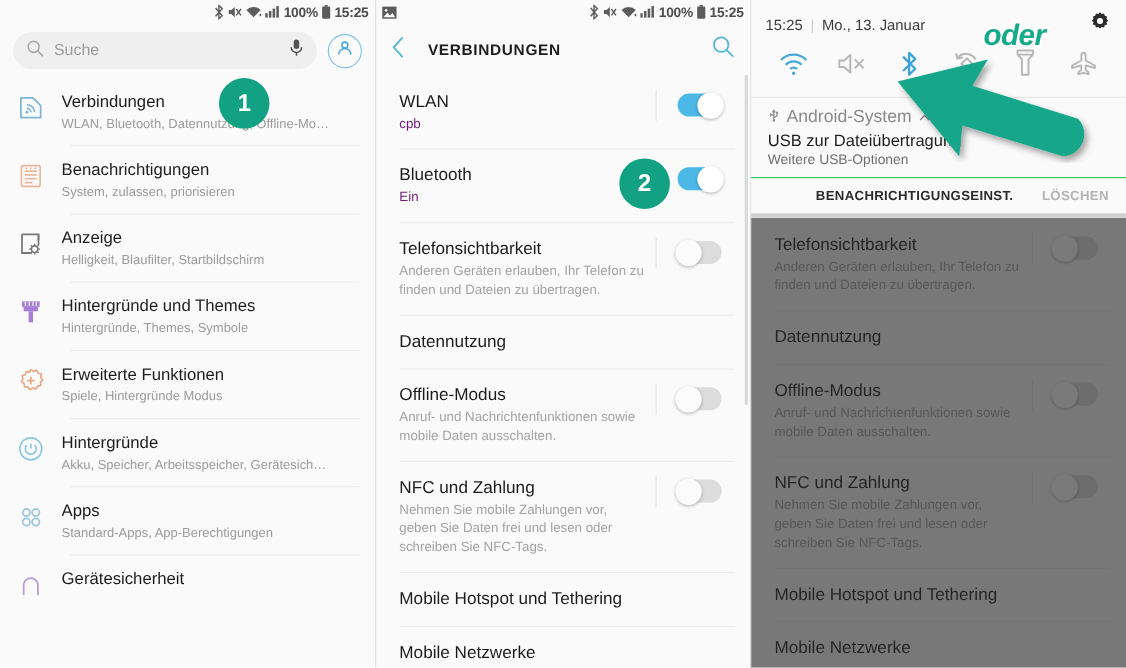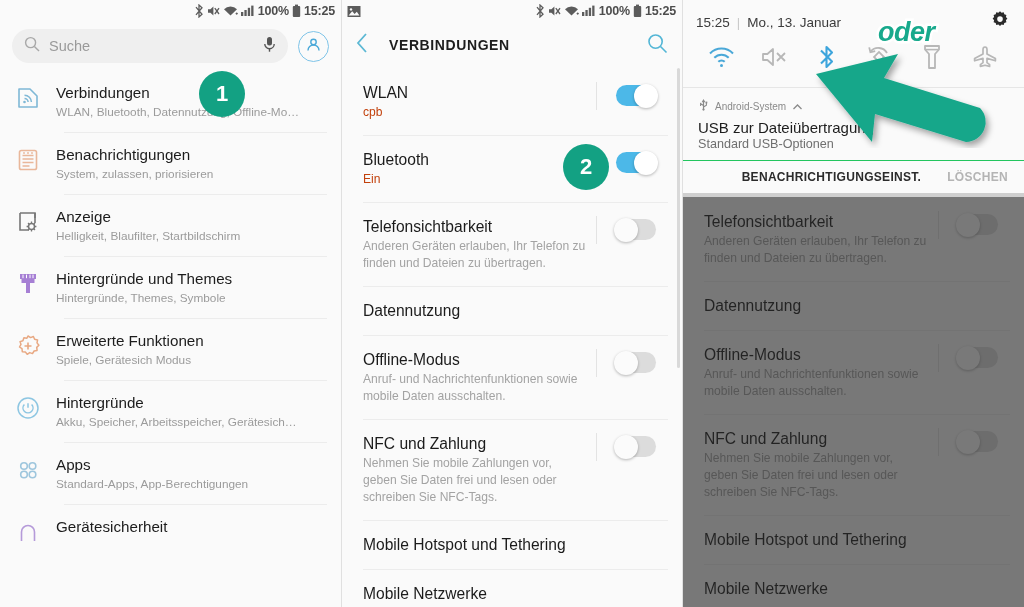--- a/index.html
+++ b/index.html
@@ -52,21 +52,21 @@
   
   .appbar { height:46px; display:flex; align-items:center; padding:0 14px; background:#fafafa; }
   .appbar .back { width:34px; display:flex; align-items:center; }
   .appbar .title { flex:1; font-size:14px; font-weight:bold; letter-spacing:0.6px; color:#1d1d1d; }
   .appbar .srch { width:26px; display:flex; justify-content:flex-end; }
 
   .conn-list { background:#fafafa; position:relative; }
   .crow { display:flex; align-items:flex-start; padding:14px 0 14px 22px; position:relative; min-height:46px; }
   .crow .ctxt { flex:1; padding-right:4px; }
   .crow .c1 { font-size:15.6px; color:#1b1b1b; line-height:21px; }
-  .crow .c2 { font-size:12.1px; color:#c2410c; line-height:17px; margin-top:1px; }
+  .crow .c2 { font-size:12.1px; color:#701a75; line-height:17px; margin-top:1px; }
   .crow .c2.gray { color:#a3a3a3; }
   .crow .ctrl { width:92px; flex:0 0 92px; display:flex; align-items:flex-start; justify-content:center; padding-top:3px; position:relative;}
   .crow .ctrl::before{
     content:""; position:absolute; left:6px; top:0px; width:1px; height:28px; background:#e3e3e3;
   }
   .crow.nodiv .ctrl::before{ display:none; }
   .crow + .crow::before {
     content:""; position:absolute; top:0; left:22px; right:14px; height:1px; background:#ececec;
   }
 
@@ -91,21 +91,21 @@
   .shade-head { display:flex; align-items:center; padding:10px 14px 4px 14px; }
   .shade-time { font-size:13.5px; color:#3b3b3b; }
   .shade-sep { color:#c9c9c9; margin:0 7px; font-size:13px;}
   .shade-date { font-size:13.5px; color:#3b3b3b; }
   .shade-head .gear { margin-left:auto; }
   .qs-row { display:flex; align-items:center; justify-content:space-between; padding:5px 20px 12px 20px; }
   .qs { width:38px; height:32px; display:flex; align-items:center; justify-content:center; }
 
   .notif { border-top:1px solid #e6e6e6; padding:9px 16px 9px 16px; background:#fafafa;}
   .notif-app { display:flex; align-items:center; gap:6px; }
-  .notif-app .appname { font-size:10px; color:#8a8a8a; }
+  .notif-app .appname { font-size:16px; color:#8a8a8a; }
   .notif-title { font-size:15px; color:#1d1d1d; margin-top:4px; }
   .notif-sub { font-size:12.6px; color:#6f6f6f; margin-top:1px; }
   .notif-actions {
     border-top:1px solid #22c55e; display:flex; align-items:center;
     justify-content:flex-end; gap:26px; padding:9px 16px;
     font-size:12px; font-weight:bold; letter-spacing:0.3px;
   }
   .na-primary { color:#2b2b2b; }
   .na-secondary { color:#b4b4b4; }
   .shade-bottom-line { height:4px; background:#cfcfcf; }
@@ -266,21 +266,21 @@
 
       <div class="srow">
         <div class="ico">
           <svg width="26" height="26" viewBox="0 0 26 26">
               <path d="M13 3 l2.6 1.6 2.8-1.1 1.2 2.8 3 .6 -.6 3 1.9 2.4 -2.2 2.1 .4 3 -3 .6 -1.6 2.6 -2.8-1 -2.5 1.7 -1.9-2.4 -3-.2 -.3-3 -2.5-1.7 1.5-2.6 -1-2.8 2.9-.9 1-2.9 3 .5z" fill="none" stroke="#e8a882" stroke-width="1.5" stroke-linejoin="round"></path>
               <path d="M13 9.5 v7 M9.5 13 h7" stroke="#e8a882" stroke-width="1.6"></path>
             </svg>
         </div>
         <div class="txt">
           <div class="t1">Erweiterte Funktionen</div>
-          <div class="t2">Spiele, Gerätesich Modus</div>
+          <div class="t2">Spiele, Hintergründe Modus</div>
         </div>
       </div>
 
       <div class="srow">
         <div class="ico">
           <svg width="26" height="26" viewBox="0 0 26 26">
               <circle cx="13" cy="13" r="10" fill="none" stroke="#8dc6e2" stroke-width="1.5"></circle>
               <path d="M13 8.2 v4.6" stroke="#8dc6e2" stroke-width="1.5"></path>
               <path d="M16.6 9.4 a5 5 0 1 1 -7.2 0" fill="none" stroke="#8dc6e2" stroke-width="1.5"></path>
             </svg>
@@ -545,21 +545,21 @@
                 <path d="M5.5 7.5 L2.6 5.6 v2.4" fill="none" stroke="#8a8a8a" stroke-width="1.1"></path>
                 <path d="M5.5 9 L8.4 7.2 v-2.2" fill="none" stroke="#8a8a8a" stroke-width="1.1"></path>
                 <rect x="7.5" y="3.6" width="1.8" height="1.8" fill="#8a8a8a"></rect>
               </svg></span>
           <span class="appname">Android-System</span>
           <span><svg width="11" height="8" viewBox="0 0 11 8">
                 <path d="M1.5 6 L5.5 2 L9.5 6" fill="none" stroke="#8a8a8a" stroke-width="1.3"></path>
               </svg></span>
         </div>
         <div class="notif-title">USB zur Dateiübertragung</div>
-        <div class="notif-sub">Standard USB-Optionen</div>
+        <div class="notif-sub">Weitere USB-Optionen</div>
       </div>
 
       <div class="notif-actions">
         <span class="na-primary">BENACHRICHTIGUNGSEINST.</span>
         <span class="na-secondary">LÖSCHEN</span>
       </div>
       <div class="shade-bottom-line"></div>
     </div>
 
     <div class="dim-wrap">
@@ -628,16 +628,16 @@
 
     <svg class="arrow-svg" style="left:130px; top:52px;" width="190" height="96" viewBox="0 0 190 96">
       <defs>
         <filter id="ashadow" x="-30%" y="-30%" width="170%" height="170%">
           <feDropShadow dx="3" dy="4" stdDeviation="3" flood-color="#000" flood-opacity="0.35"></feDropShadow>
         </filter>
       </defs>
       <path d="M4 22 L86 2 L72 26 L168 56 a20 20 0 0 1 -14 34 L63 62 L60 90 Z" fill="#18a78a" filter="url(#ashadow)"></path>
     </svg>
 
-    <div class="oder" style="left:196px; top:17px;">oder</div>
+    <div class="oder" style="left:212px; top:17px;">oder</div>
   </div>
 
 </div>
 
 </body></html>

